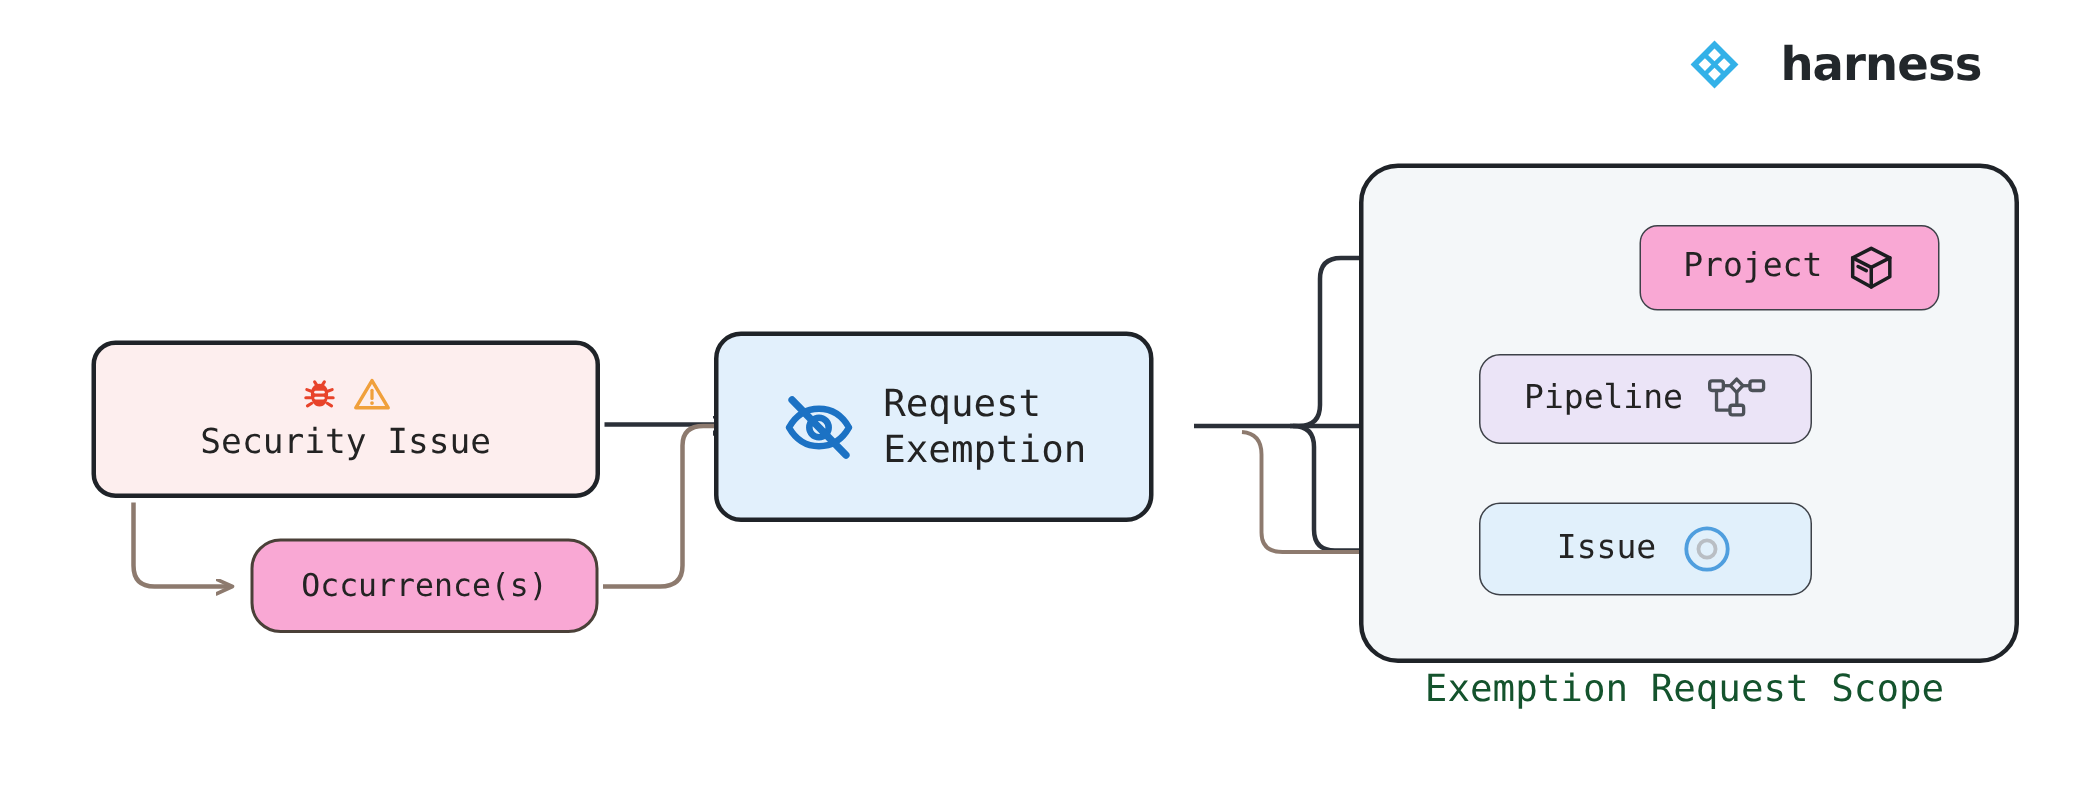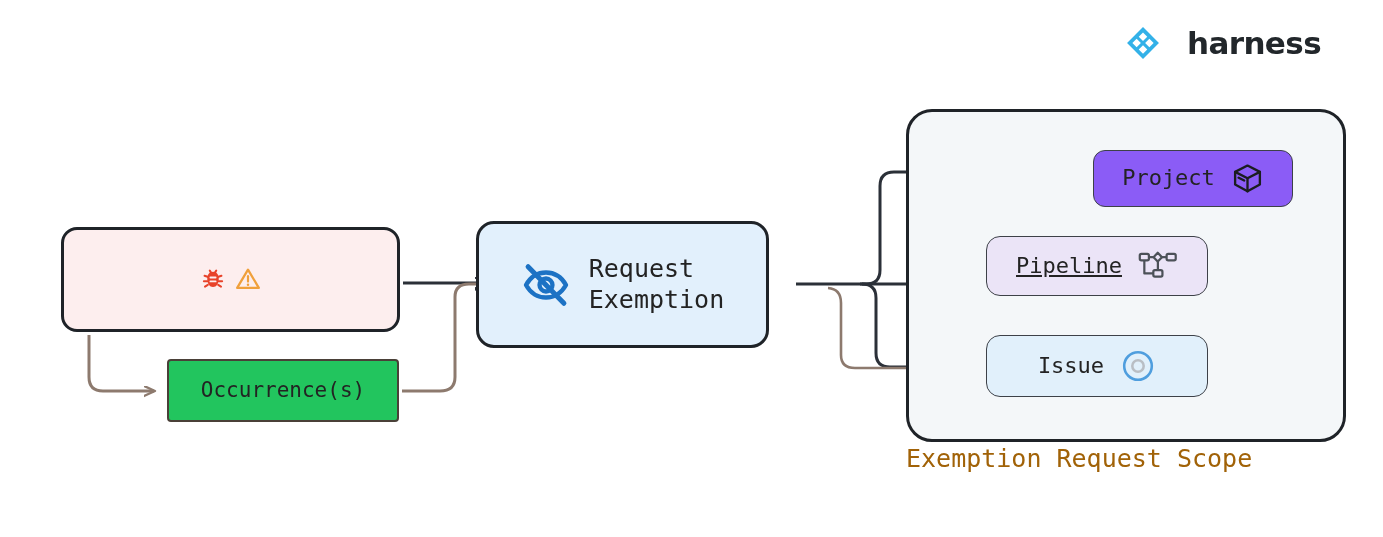--- a/index.html
+++ b/index.html
@@ -83,23 +83,23 @@
   }
   #security-issue .icons {
     display: flex; align-items: center; gap: 9px;
     margin-bottom: 1px;
   }
 
   
   #occurrences {
     left: 167px; top: 359px;
     width: 232px; height: 63px;
-    background: #22c55e;
+    background: #f9a8d4;
     border: 2.5px solid #4a4038;
-    border-radius: 4px;
+    border-radius: 20px;
   }
   #occurrences .node-label { font-size: 21px; }
 
   
   #request-exemption {
     left: 476px; top: 221px;
     width: 293px; height: 127px;
     background: #e2f0fc;
     border: 3px solid #1f2328;
     border-radius: 18px;
@@ -114,41 +114,40 @@
     width: 434px; height: 327px;
     background: #f4f7f9;
     border: 3px solid #1f2328;
     border-radius: 26px;
     z-index: 1;
   }
   #scope-caption {
     position: absolute;
     left: 906px; top: 444px;
     width: 434px;
-    text-align: left;
+    text-align: center;
     font-family: "DejaVu Sans Mono", "Liberation Mono", monospace;
     font-size: 25px;
-    color: #a16207;
+    color: #14532d;
     z-index: 3;
   }
 
   #project-node {
     left: 1093px; top: 150px;
     width: 200px; height: 57px;
-    background: #8b5cf6;
+    background: #f9a8d4;
     border: 1.5px solid #3d4148;
     border-radius: 12px;
   }
   #pipeline-node {
     left: 986px; top: 236px;
     width: 222px; height: 60px;
     background: #ebe4f7;
     border: 1.5px solid #3d4148;
     border-radius: 14px;
-    text-decoration: underline;
   }
   #target-node {
     left: 986px; top: 335px;
     width: 222px; height: 62px;
     background: #e1f0fb;
     border: 1.5px solid #3d4148;
     border-radius: 14px;
   }
   #project-node .node-label,
   #pipeline-node .node-label,
@@ -231,20 +230,21 @@
           <path d="M9.6 10.6 L14.4 10.6"></path>
           <path d="M9.6 14.2 L14.4 14.2"></path>
         </g>
       </svg>
       <svg class="ic" width="26" height="26" viewBox="0 0 24 24">
         <path d="M12 3.4 L22 20.2 L2 20.2 Z" fill="none" stroke="#f0a03c" stroke-width="2.1" stroke-linejoin="round"></path>
         <path d="M12 9.4 L12 14.4" stroke="#f0a03c" stroke-width="2" stroke-linecap="round"></path>
         <circle cx="12" cy="17.3" r="1.15" fill="#f0a03c"></circle>
       </svg>
     </div>
+    <div class="node-label">Security Issue</div>
   </div>
 
   <div class="node" id="occurrences">
     <div class="node-label">Occurrence(s)</div>
   </div>
 
   <div class="node" id="request-exemption">
     <div class="node-row">
       <svg class="ic" width="50" height="50" viewBox="0 0 24 24">
         <g fill="none" stroke="#1c72c4" stroke-width="2.1" stroke-linecap="round" stroke-linejoin="round">

